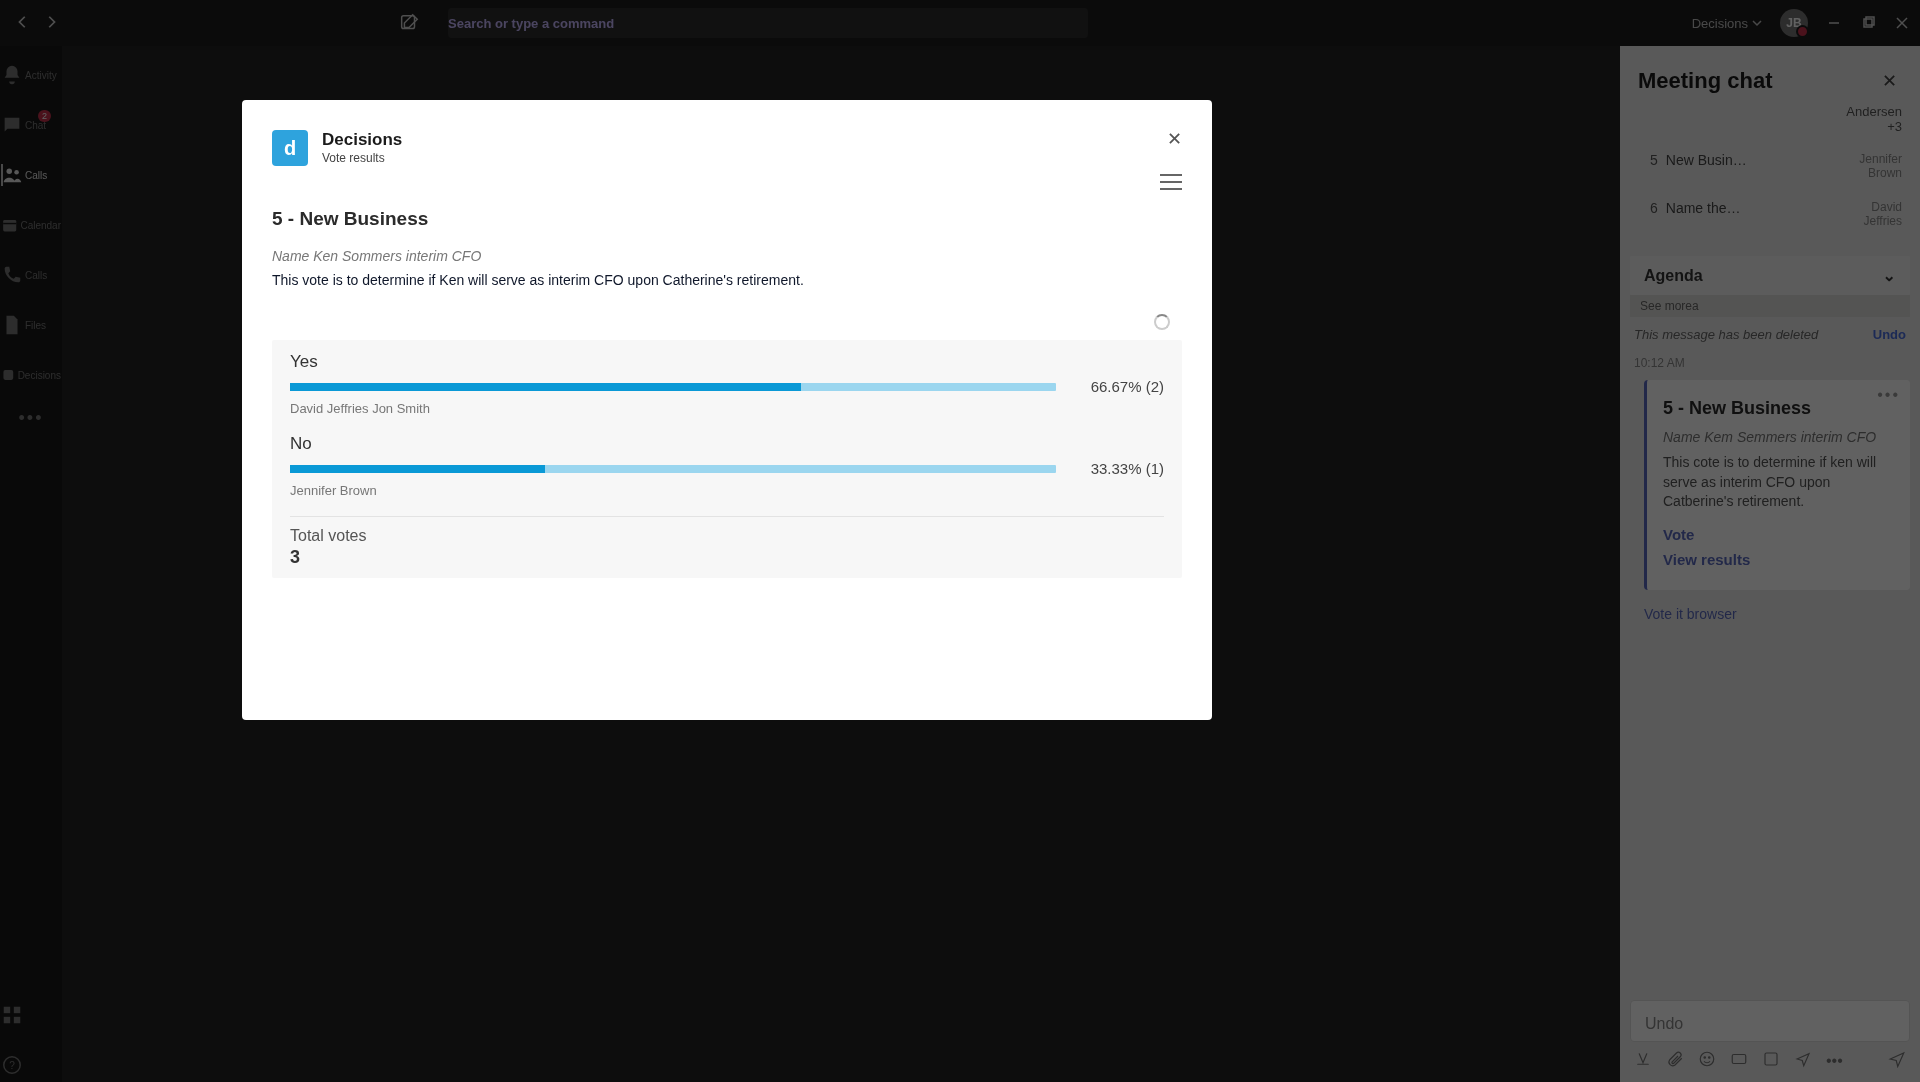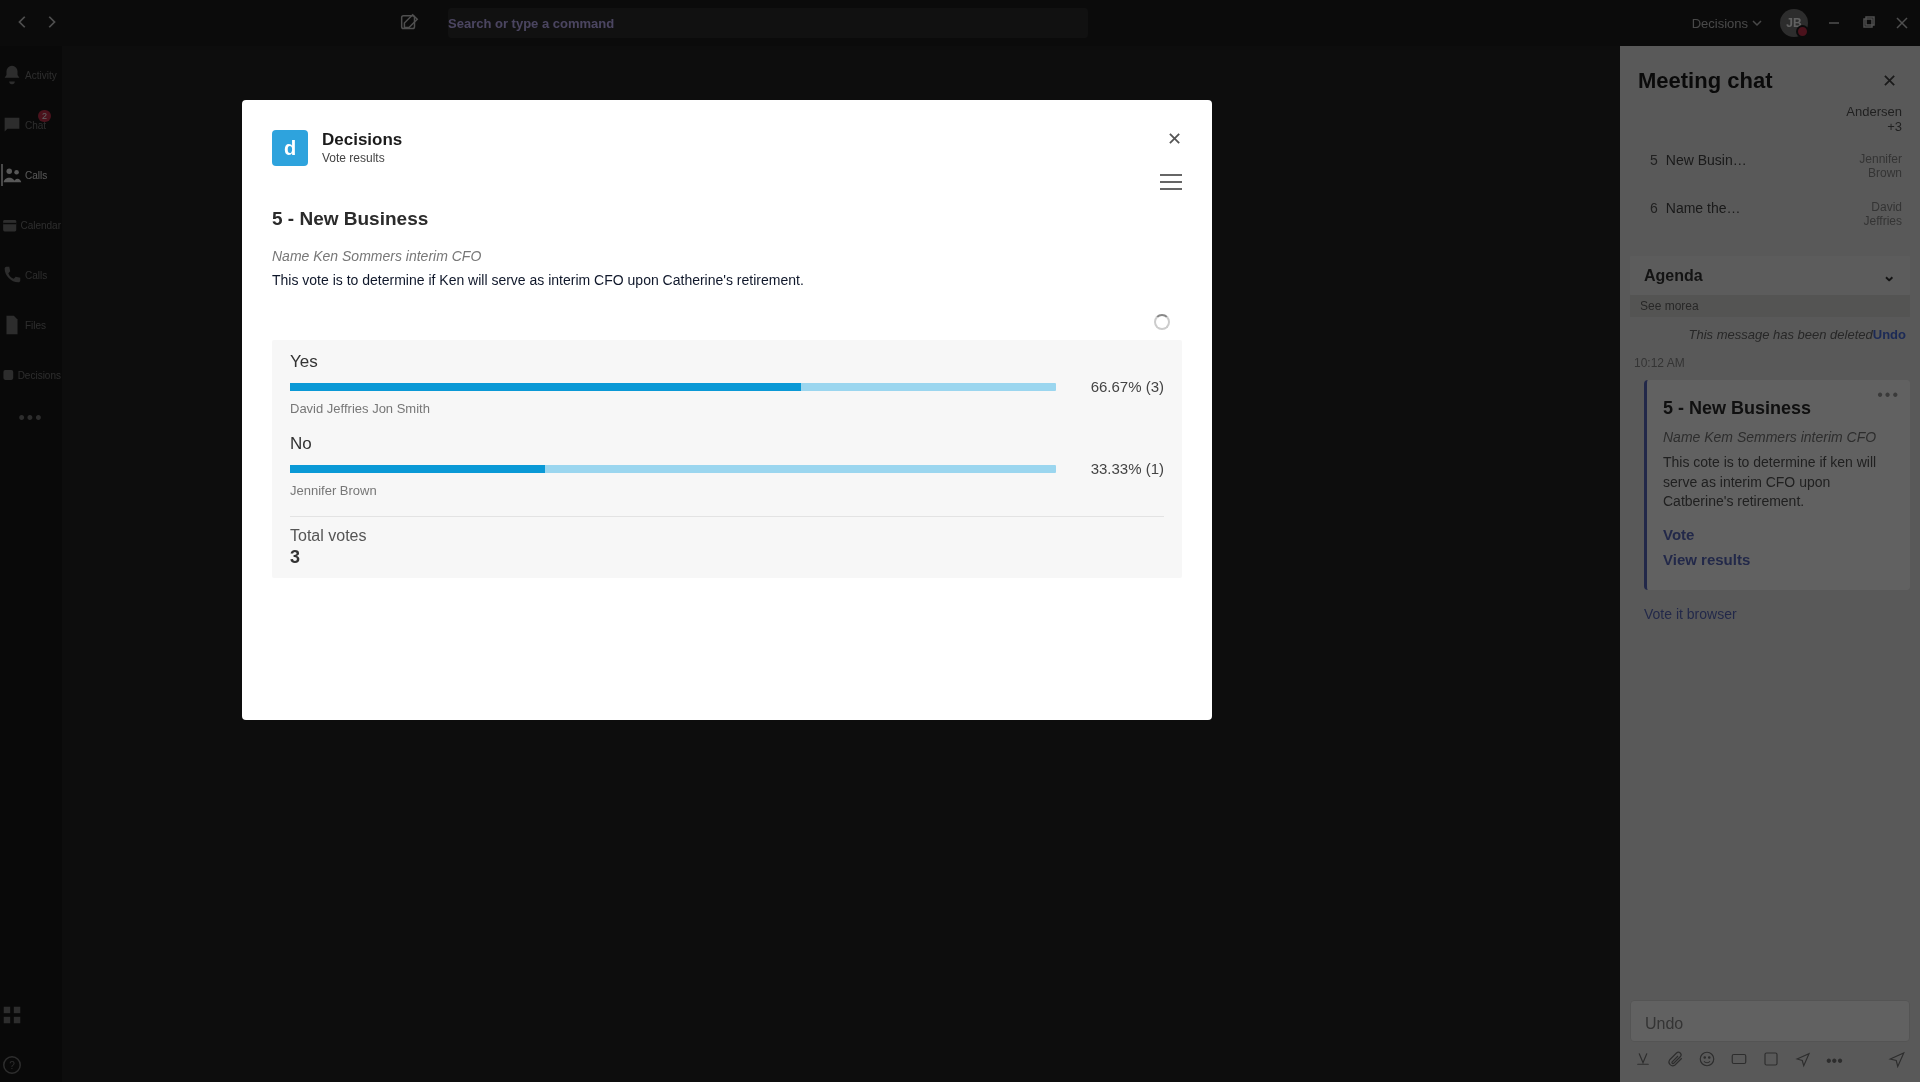--- a/index.html
+++ b/index.html
@@ -87,21 +87,21 @@
   .agenda-list{ margin-top:8px; text-align:left;}
   .agenda-row{ display:flex; justify-content:space-between; padding:10px 0; color:#444; font-size:14px;}
   .agenda-row .num{ margin-right:8px; color:#555;}
   .agenda-row .who{ color:#888; font-size:12px; text-align:right; width:70px;}
   .agenda-cta{
     margin:10px 10px 0; background:#f2f2f2; padding:10px 14px; font-weight:600; color:#333;
     display:flex; justify-content:space-between; align-items:center; border-radius:2px;
   }
   .see-more{ background:#deddda; padding:4px 10px; font-size:12px; color:#666; margin:0 10px;}
   .deleted-row{
-    display:flex; justify-content:flex-end; align-items:center;
+    display:flex; justify-content:space-between; align-items:center;
     padding:10px 14px; font-size:13px; color:#666;
   }
   .deleted-row em{ font-style:italic;}
   .undo{ color:#4a6ee0; font-weight:600; }
   .time-label{ padding:4px 14px; font-size:12px; color:#888;}
   .card{
     margin:6px 10px 10px 24px; background:#fff; border-radius:4px; padding:18px 16px 14px;
     border-left:3px solid #5b6bbf; position:relative;
   }
   .card .dots{ position:absolute; top:6px; right:10px; color:#999; letter-spacing:2px;}
@@ -384,21 +384,21 @@
 
   <div class="spin"></div>
 
   <div class="results">
     <div class="opt">
       <div class="opt-head">Yes</div>
       <div class="bar-row">
         <div class="bar-track">
           <div class="bar-fill" style="width:66.67%"></div>
         </div>
-        <div class="pct">66.67% (3)</div>
+        <div class="pct">66.67% (2)</div>
       </div>
       <div class="voters">David Jeffries   Jon Smith</div>
     </div>
 
     <div class="opt">
       <div class="opt-head">No</div>
       <div class="bar-row">
         <div class="bar-track">
           <div class="bar-fill" style="width:33.33%"></div>
         </div>

